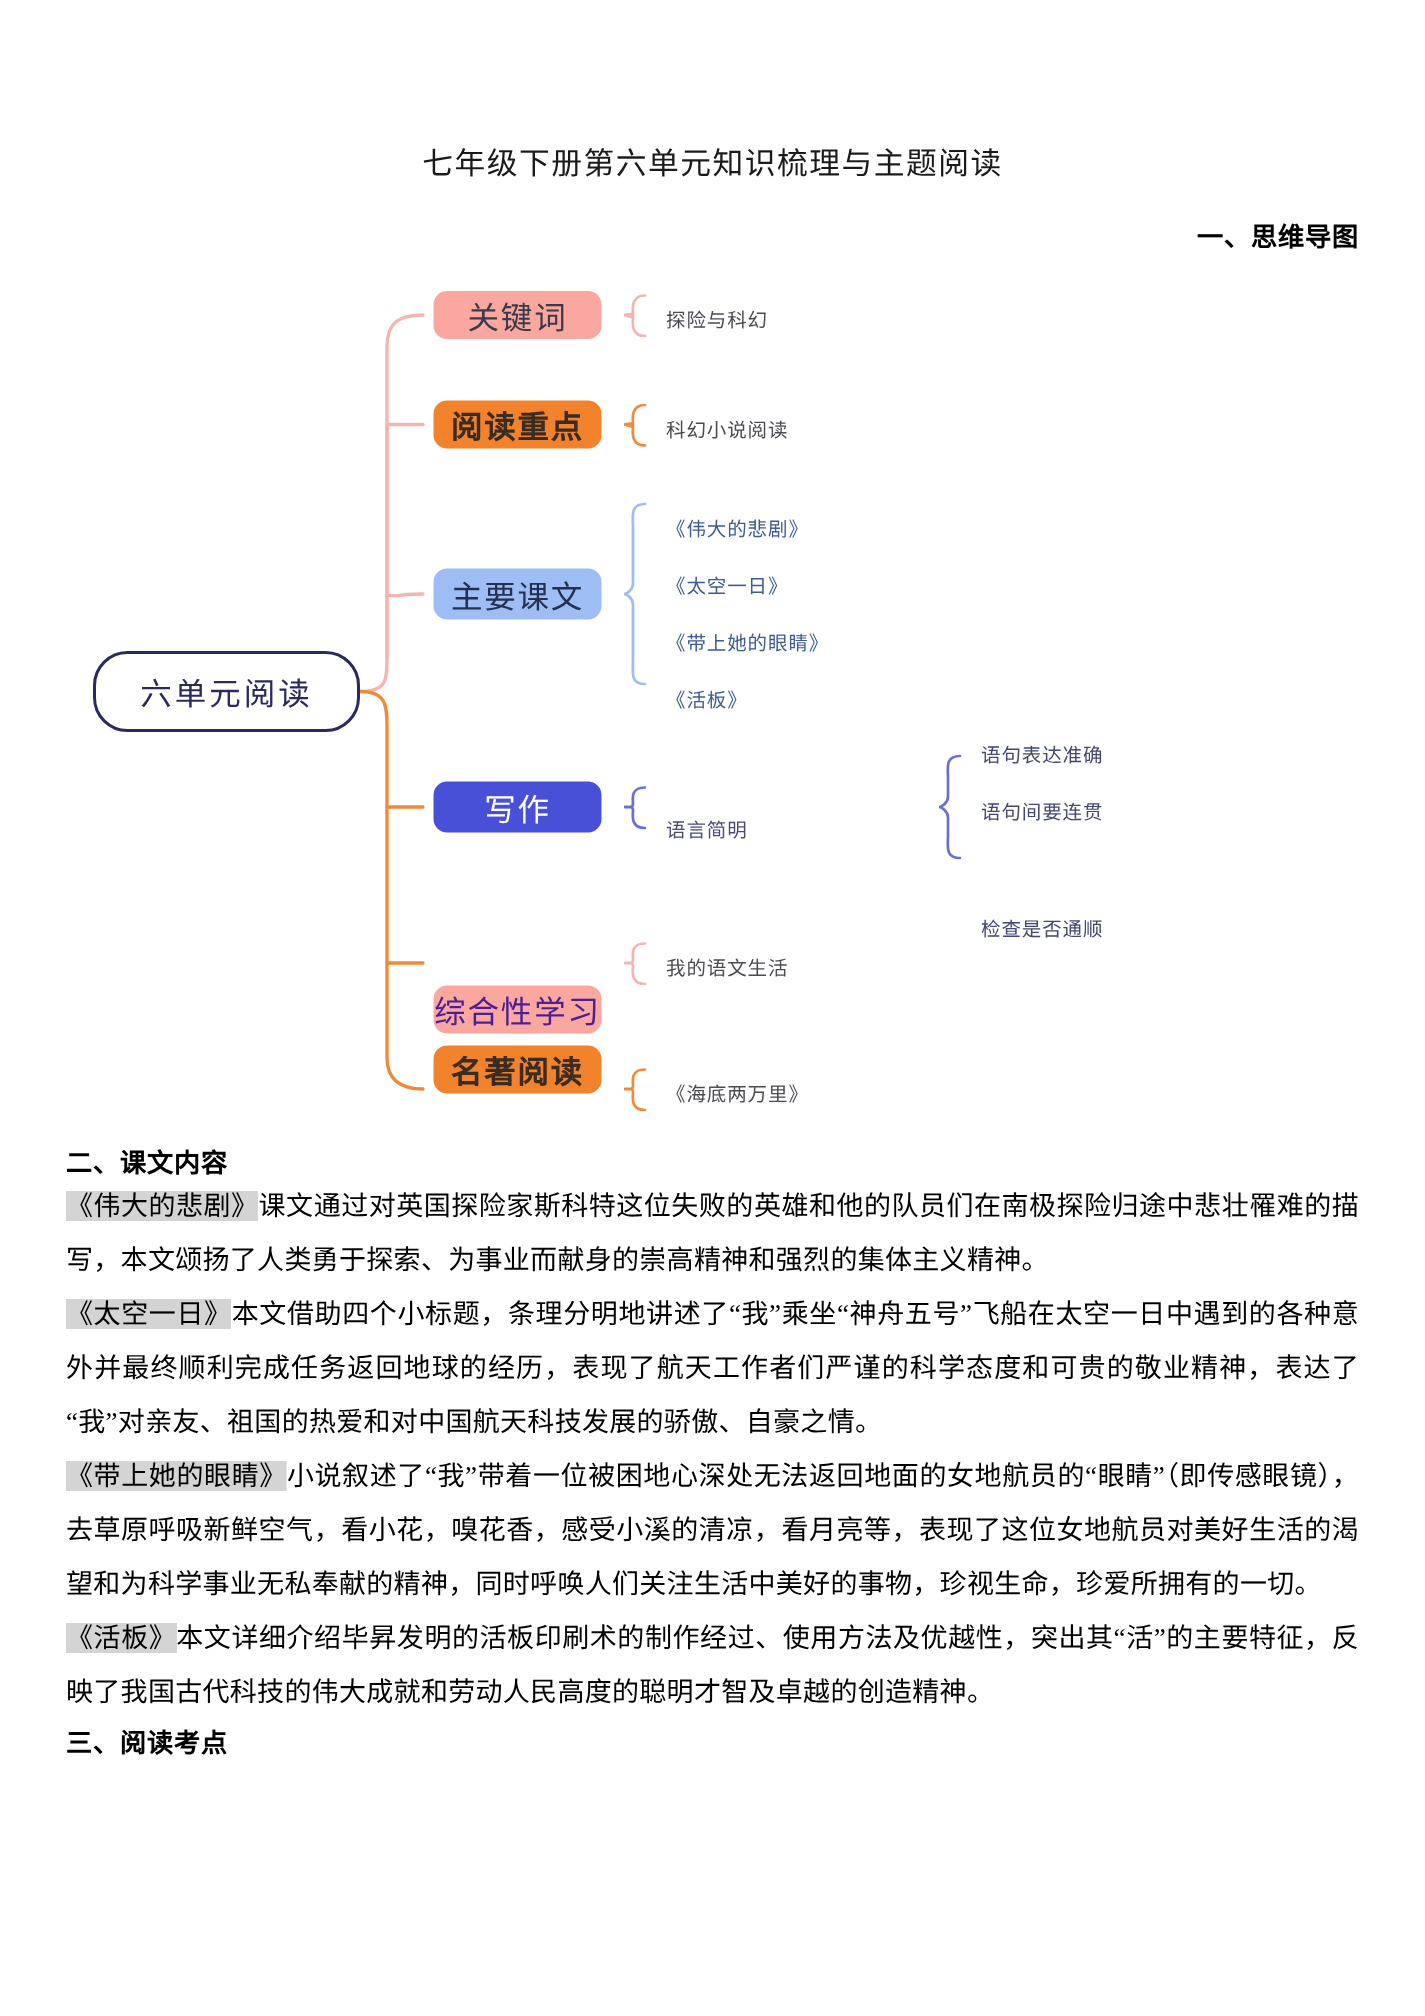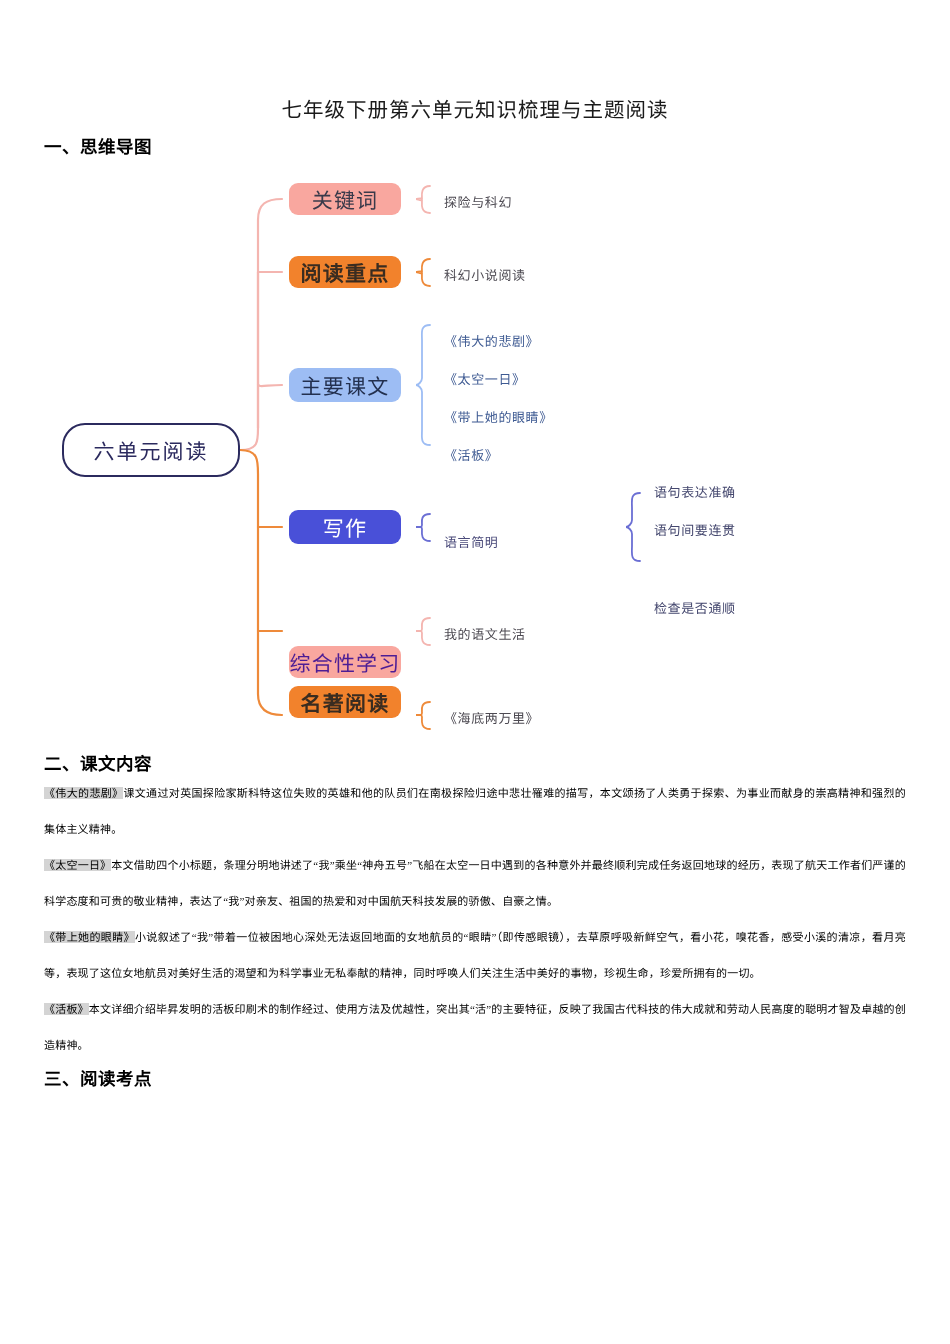--- a/index.html
+++ b/index.html
@@ -39,21 +39,21 @@
 
   
   .section-head {
     font-size: 17.5px;
     font-weight: bold;
     letter-spacing: 0.5px;
     color: #000;
     margin: 0;
     font-family: "Liberation Sans", "DejaVu Sans", sans-serif;
   }
-  #sec-1 { margin-top: 8px; }
+  #sec-1 { margin-top: 19px; text-align: right; }
   #sec-2 { margin-top: 0px; }
   #sec-3 { margin-top: 2px; font-family: Liberation Mono, monospace; }
 
   
   .mindmap-wrap {
     position: relative;
     width: 846px;
     height: 580px;
     margin-top: 12px;
   }
@@ -104,21 +104,21 @@
     white-space: nowrap;
   }
   .leaf-pink   { color: #4d4a52; }
   .leaf-orange { color: #4d4a52; }
   .leaf-blue   { color: #3f5b93; }
   .leaf-indigo { color: #4a4a7a; }
   .leaf-sub    { color: #44476e; }
 
   
   .body-text {
-    font-size: 11px;
+    font-size: 18px;
     line-height: 36px;
     text-align: justify;
     text-justify: inter-ideograph;
     color: #000;
     margin: 0;
     font-family: "Liberation Serif", "DejaVu Serif", serif;
     letter-spacing: 0.2px;
   }
   .hl {
     background: #d4d4d4;

